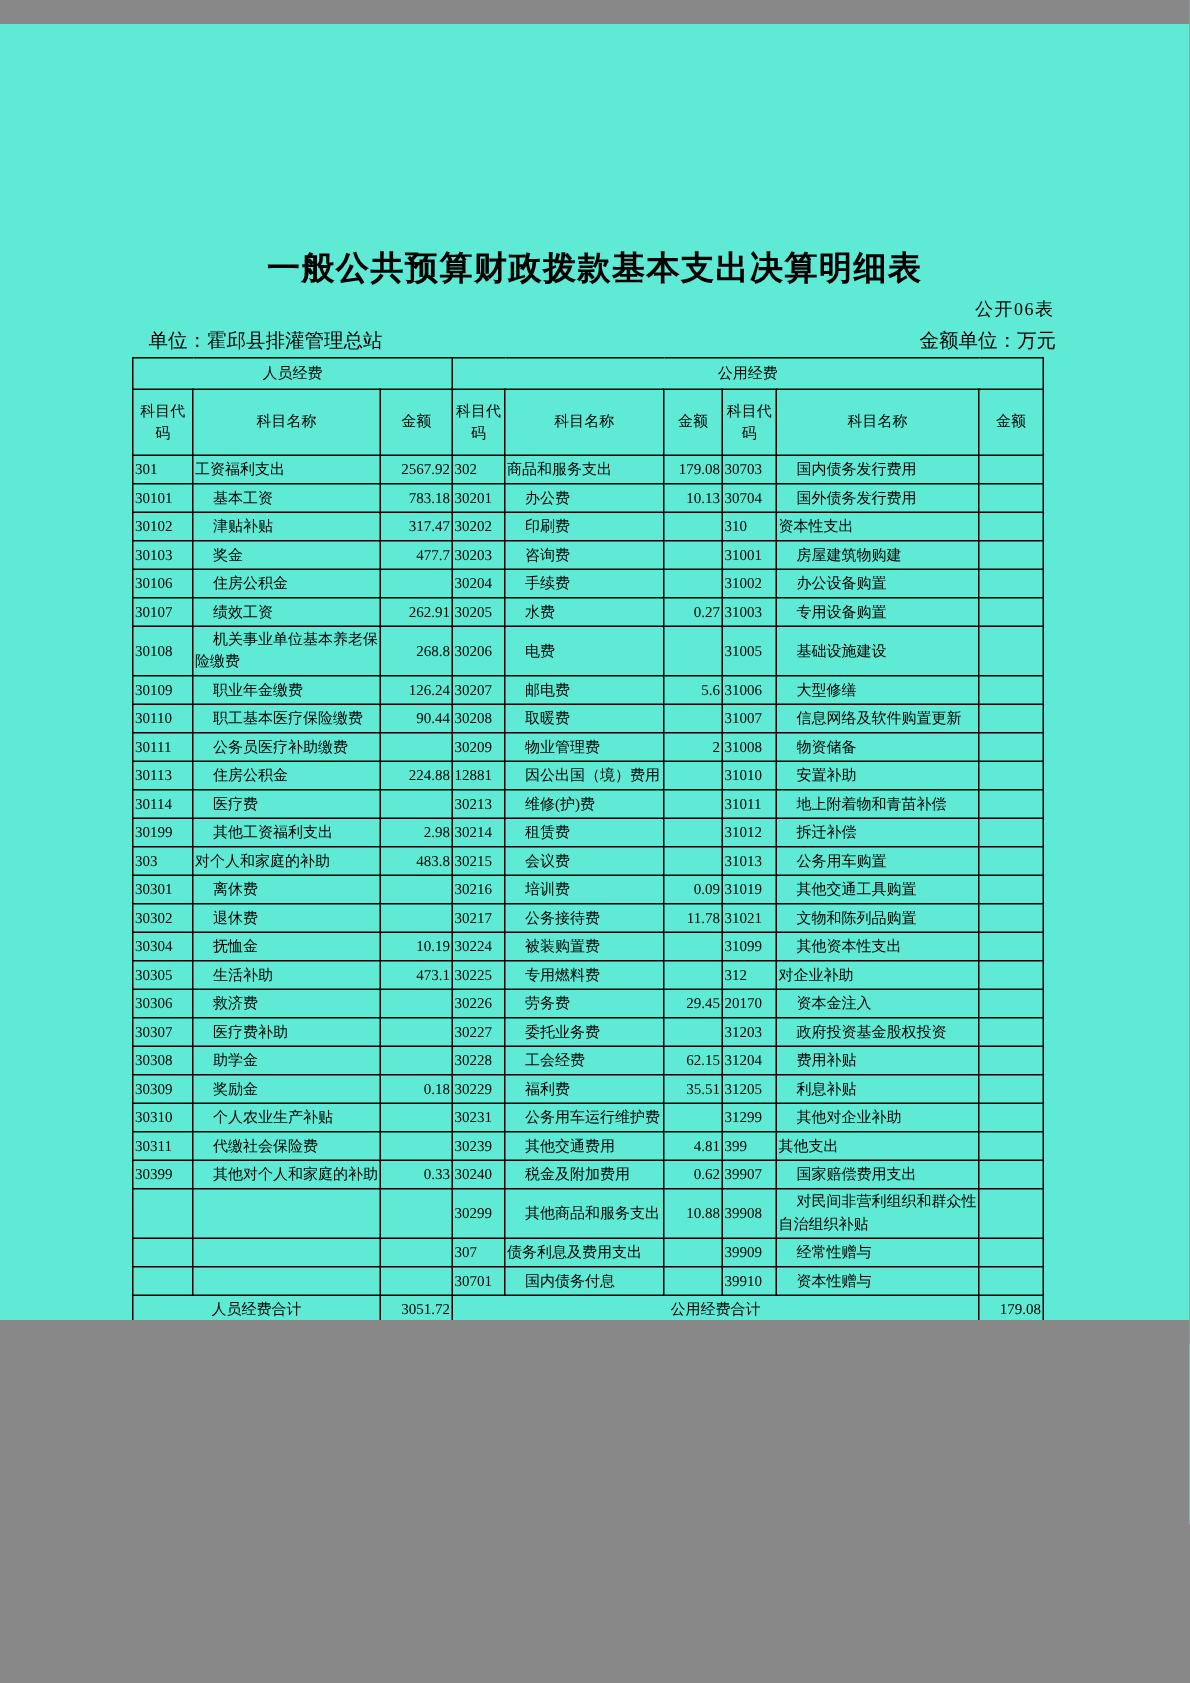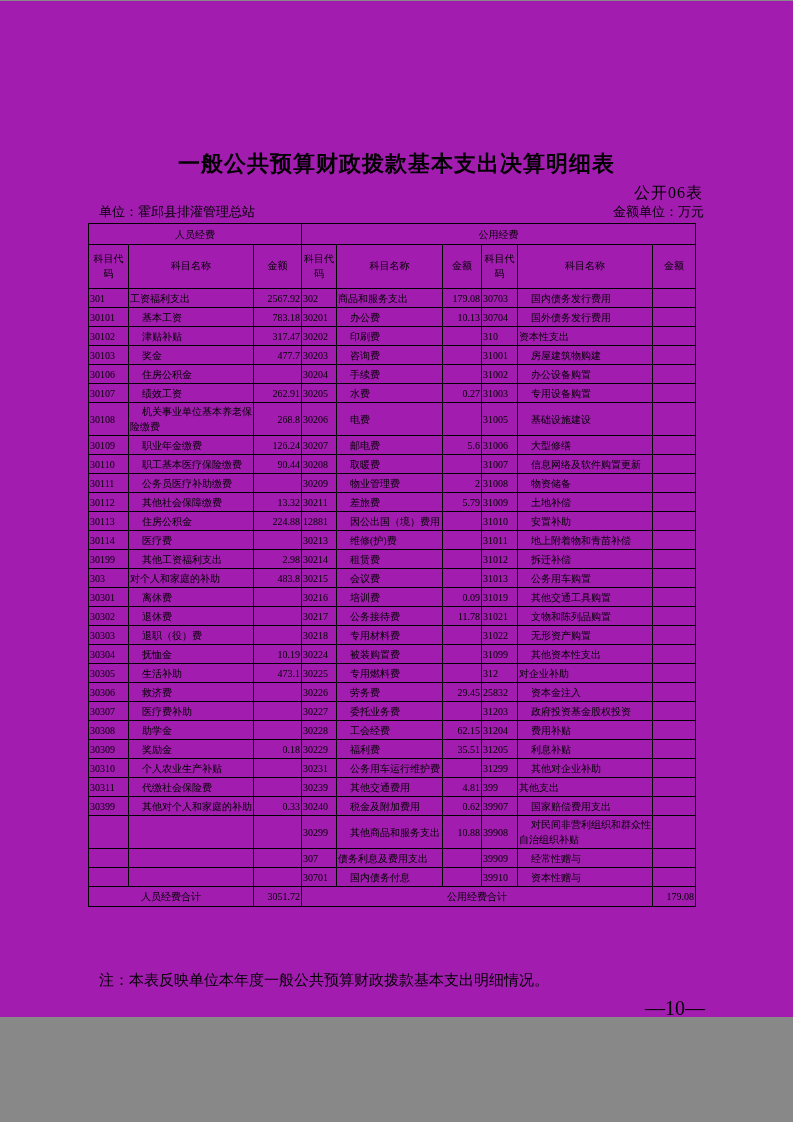--- a/index.html
+++ b/index.html
@@ -1,33 +1,33 @@
 <!DOCTYPE html>
 <html><head>
 <meta charset="utf-8">
 <style>
   html,body{margin:0;padding:0;background:#888;}
   .page{
     position:relative;
-    width:793px;height:1016px;
-    margin:1px auto;
-    background:#a21caf;
+    width:793px;height:864px;
+    margin:16px auto;
+    background:#5eead4;
     color:#000;
     font-family:"Liberation Serif","DejaVu Serif",serif;
     overflow:hidden;
   }
   .title{
     position:absolute;top:148px;left:0;width:100%;
     text-align:center;
     font-family:"Liberation Sans","DejaVu Sans",sans-serif;
     font-weight:bold;font-size:22px;letter-spacing:1px;
   }
   .doc-label{
     position:absolute;top:182px;right:90px;
-    font-size:16px;letter-spacing:1px;
+    font-size:12px;letter-spacing:1px;
   }
   .unit-row{
     position:absolute;top:202px;left:99px;width:605px;
     display:flex;justify-content:space-between;
     font-size:13px;
     text-align:right;
   }
   table.main{
     position:absolute;top:222px;left:88px;
     border-collapse:collapse;table-layout:fixed;
@@ -36,21 +36,21 @@
   }
   table.main th, table.main td{
     border:1px solid #000;
     font-weight:normal;
     padding:1px 1px;
     vertical-align:middle;
     overflow:hidden;
   }
   table.main{border:1.5px solid #000;}
   tr.group-hdr{height:21px;}
-  tr.col-hdr{height:44px;font-family:Liberation Mono, monospace;}
+  tr.col-hdr{height:44px;}
   tr.data-row{height:19px;padding-left:21px;}
   tr.total-row{height:20px;}
   th{text-align:center;}
   td.code{text-align:left;padding-left:2px;word-break:break-all;}
   td.name{text-align:left;word-break:break-all;}
   td.name.sub{text-indent:12px;}
   td.amt{text-align:right;padding-right:1px;word-break:break-all;}
   td.total-label{text-align:center;}
   .note{
     position:absolute;top:970px;left:99px;width:620px;
@@ -211,31 +211,20 @@
           <td class="name sub">公务员医疗补助缴费</td>
           <td class="amt"></td>
           <td class="code">30209</td>
           <td class="name sub">物业管理费</td>
           <td class="amt">2</td>
           <td class="code">31008</td>
           <td class="name sub">物资储备</td>
           <td class="amt"></td>
         </tr>
         <tr class="data-row">
-          <td class="code">30112</td>
-          <td class="name sub">其他社会保障缴费</td>
-          <td class="amt">13.32</td>
-          <td class="code">30211</td>
-          <td class="name sub">差旅费</td>
-          <td class="amt">5.79</td>
-          <td class="code">31009</td>
-          <td class="name sub">土地补偿</td>
-          <td class="amt"></td>
-        </tr>
-        <tr class="data-row">
           <td class="code">30113</td>
           <td class="name sub">住房公积金</td>
           <td class="amt">224.88</td>
           <td class="code">12881</td>
           <td class="name sub">因公出国（境）费用</td>
           <td class="amt"></td>
           <td class="code">31010</td>
           <td class="name sub">安置补助</td>
           <td class="amt"></td>
         </tr>
@@ -288,31 +277,20 @@
           <td class="name sub">退休费</td>
           <td class="amt"></td>
           <td class="code">30217</td>
           <td class="name sub">公务接待费</td>
           <td class="amt">11.78</td>
           <td class="code">31021</td>
           <td class="name sub">文物和陈列品购置</td>
           <td class="amt"></td>
         </tr>
         <tr class="data-row">
-          <td class="code">30303</td>
-          <td class="name sub">退职（役）费</td>
-          <td class="amt"></td>
-          <td class="code">30218</td>
-          <td class="name sub">专用材料费</td>
-          <td class="amt"></td>
-          <td class="code">31022</td>
-          <td class="name sub">无形资产购置</td>
-          <td class="amt"></td>
-        </tr>
-        <tr class="data-row">
           <td class="code">30304</td>
           <td class="name sub">抚恤金</td>
           <td class="amt">10.19</td>
           <td class="code">30224</td>
           <td class="name sub">被装购置费</td>
           <td class="amt"></td>
           <td class="code">31099</td>
           <td class="name sub">其他资本性支出</td>
           <td class="amt"></td>
         </tr>
@@ -327,21 +305,21 @@
           <td class="name top">对企业补助</td>
           <td class="amt"></td>
         </tr>
         <tr class="data-row">
           <td class="code">30306</td>
           <td class="name sub">救济费</td>
           <td class="amt"></td>
           <td class="code">30226</td>
           <td class="name sub">劳务费</td>
           <td class="amt">29.45</td>
-          <td class="code">25832</td>
+          <td class="code">20170</td>
           <td class="name sub">资本金注入</td>
           <td class="amt"></td>
         </tr>
         <tr class="data-row">
           <td class="code">30307</td>
           <td class="name sub">医疗费补助</td>
           <td class="amt"></td>
           <td class="code">30227</td>
           <td class="name sub">委托业务费</td>
           <td class="amt"></td>

